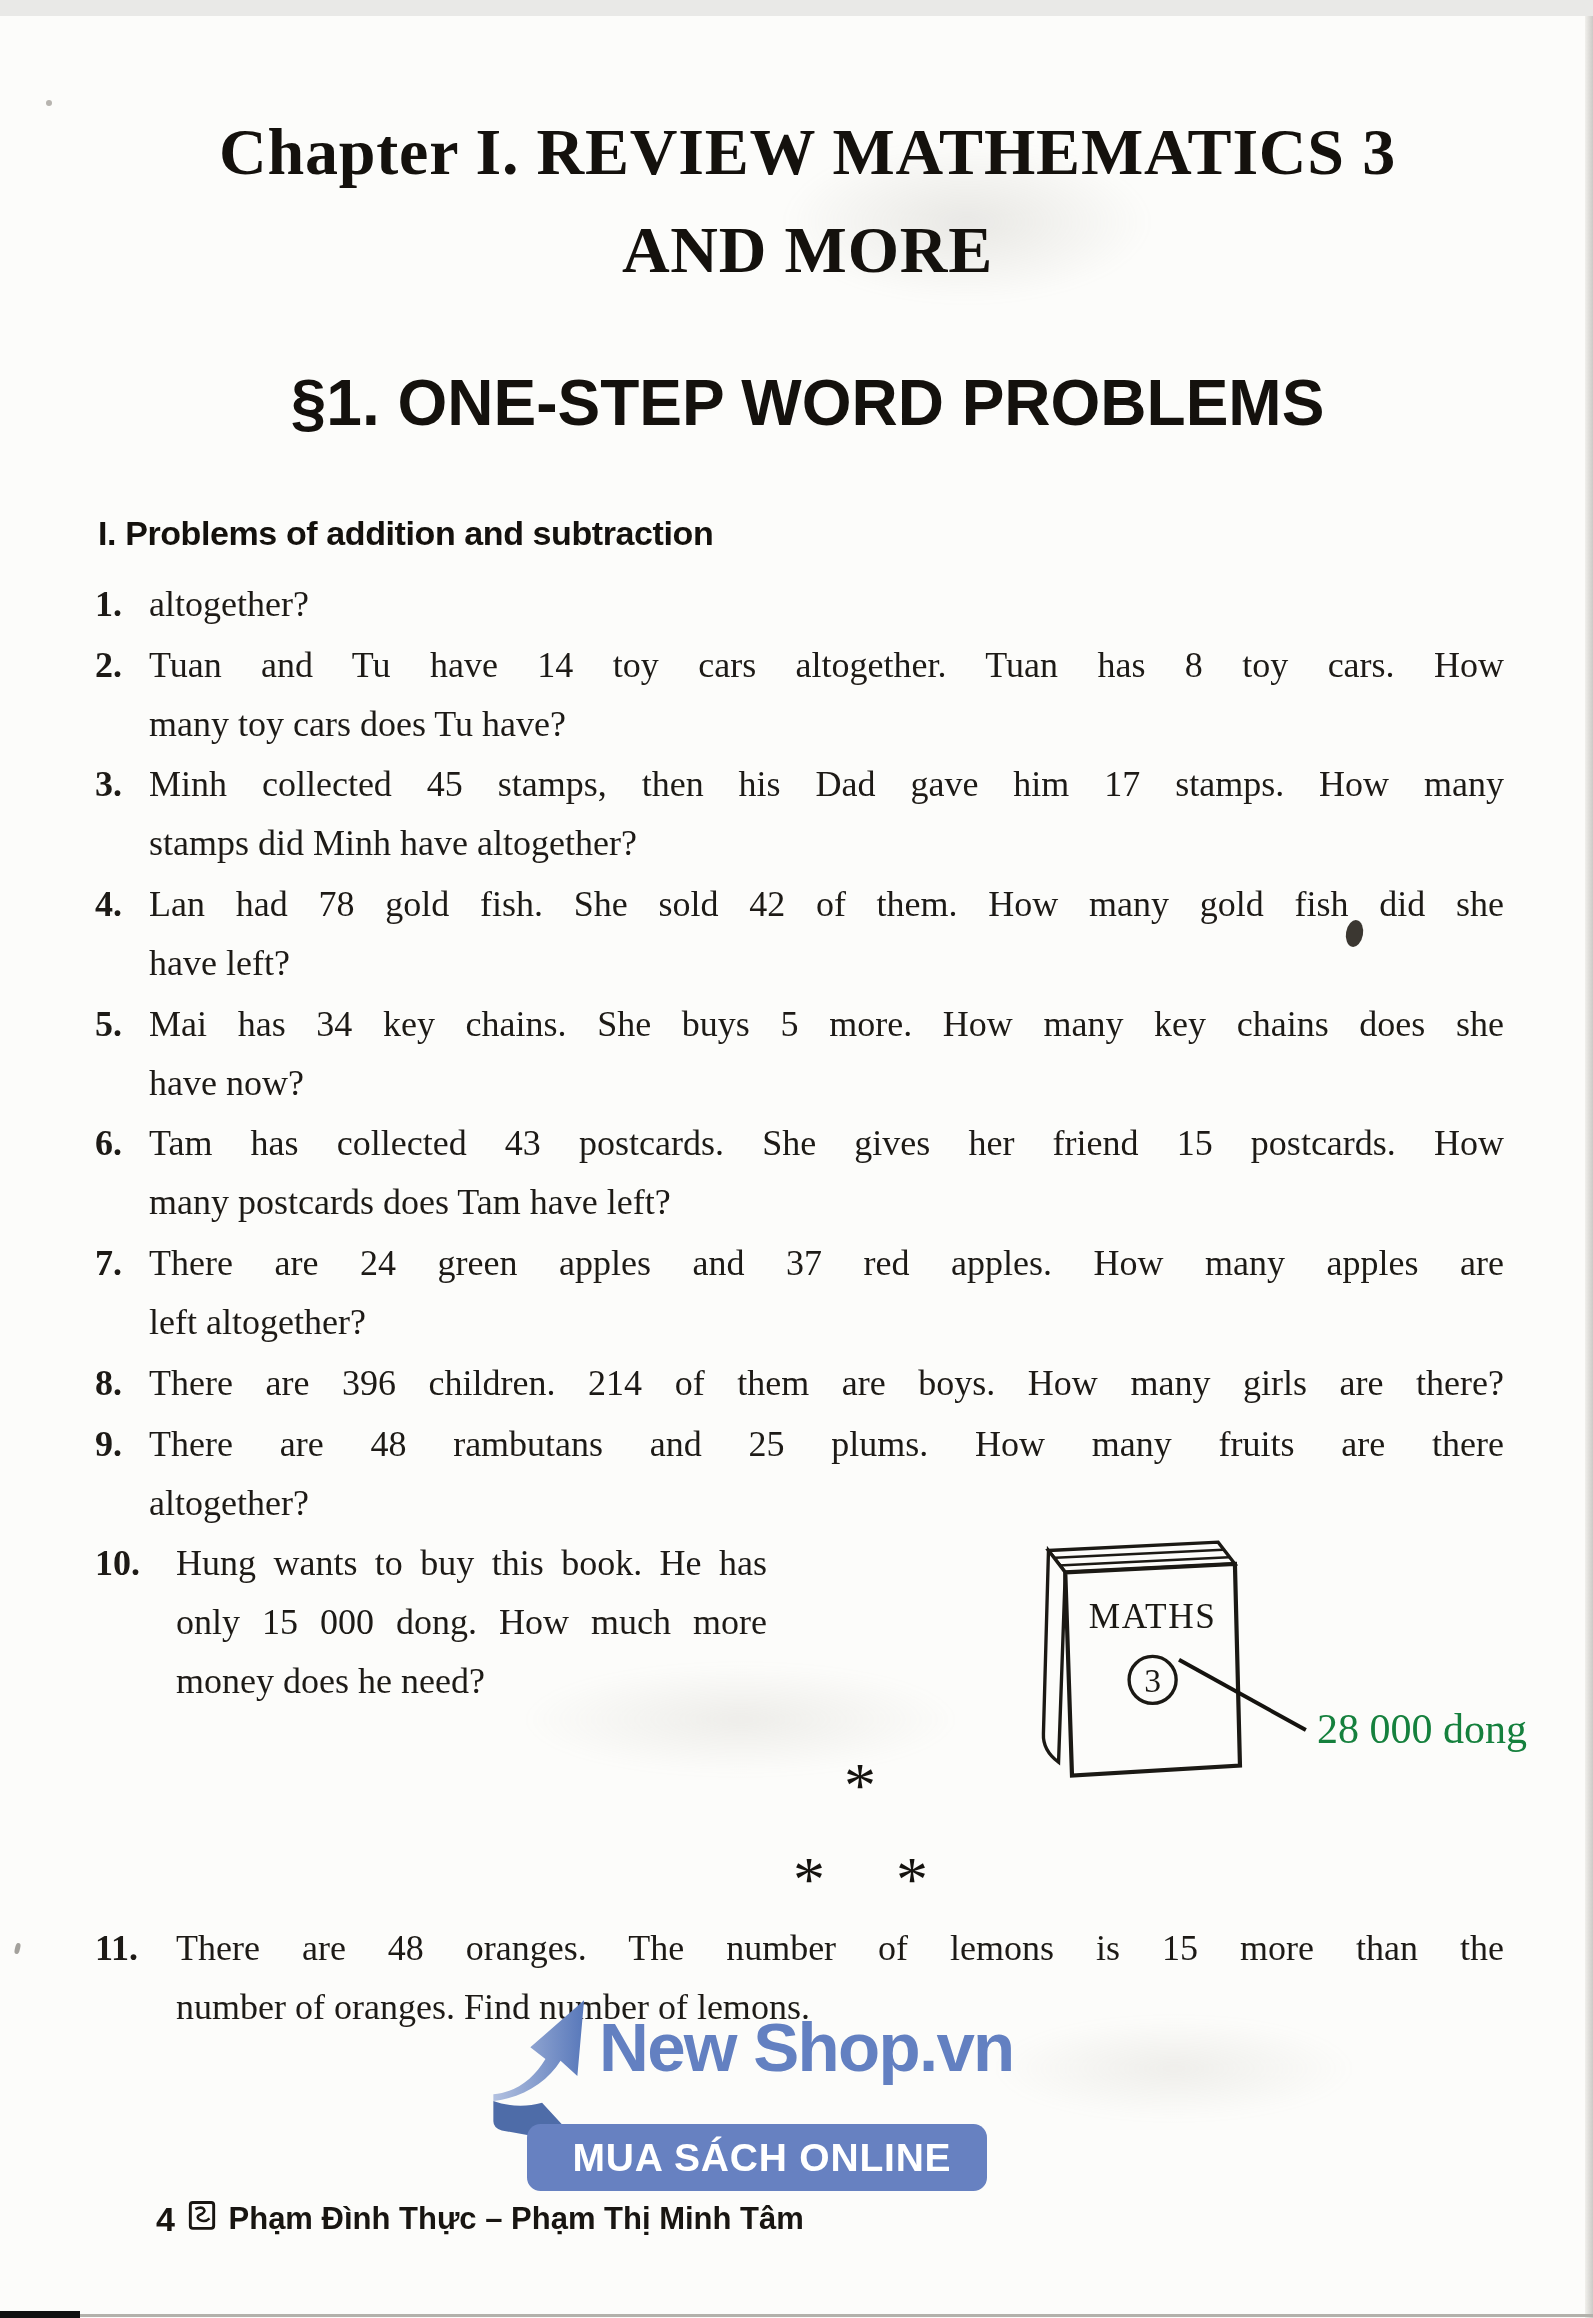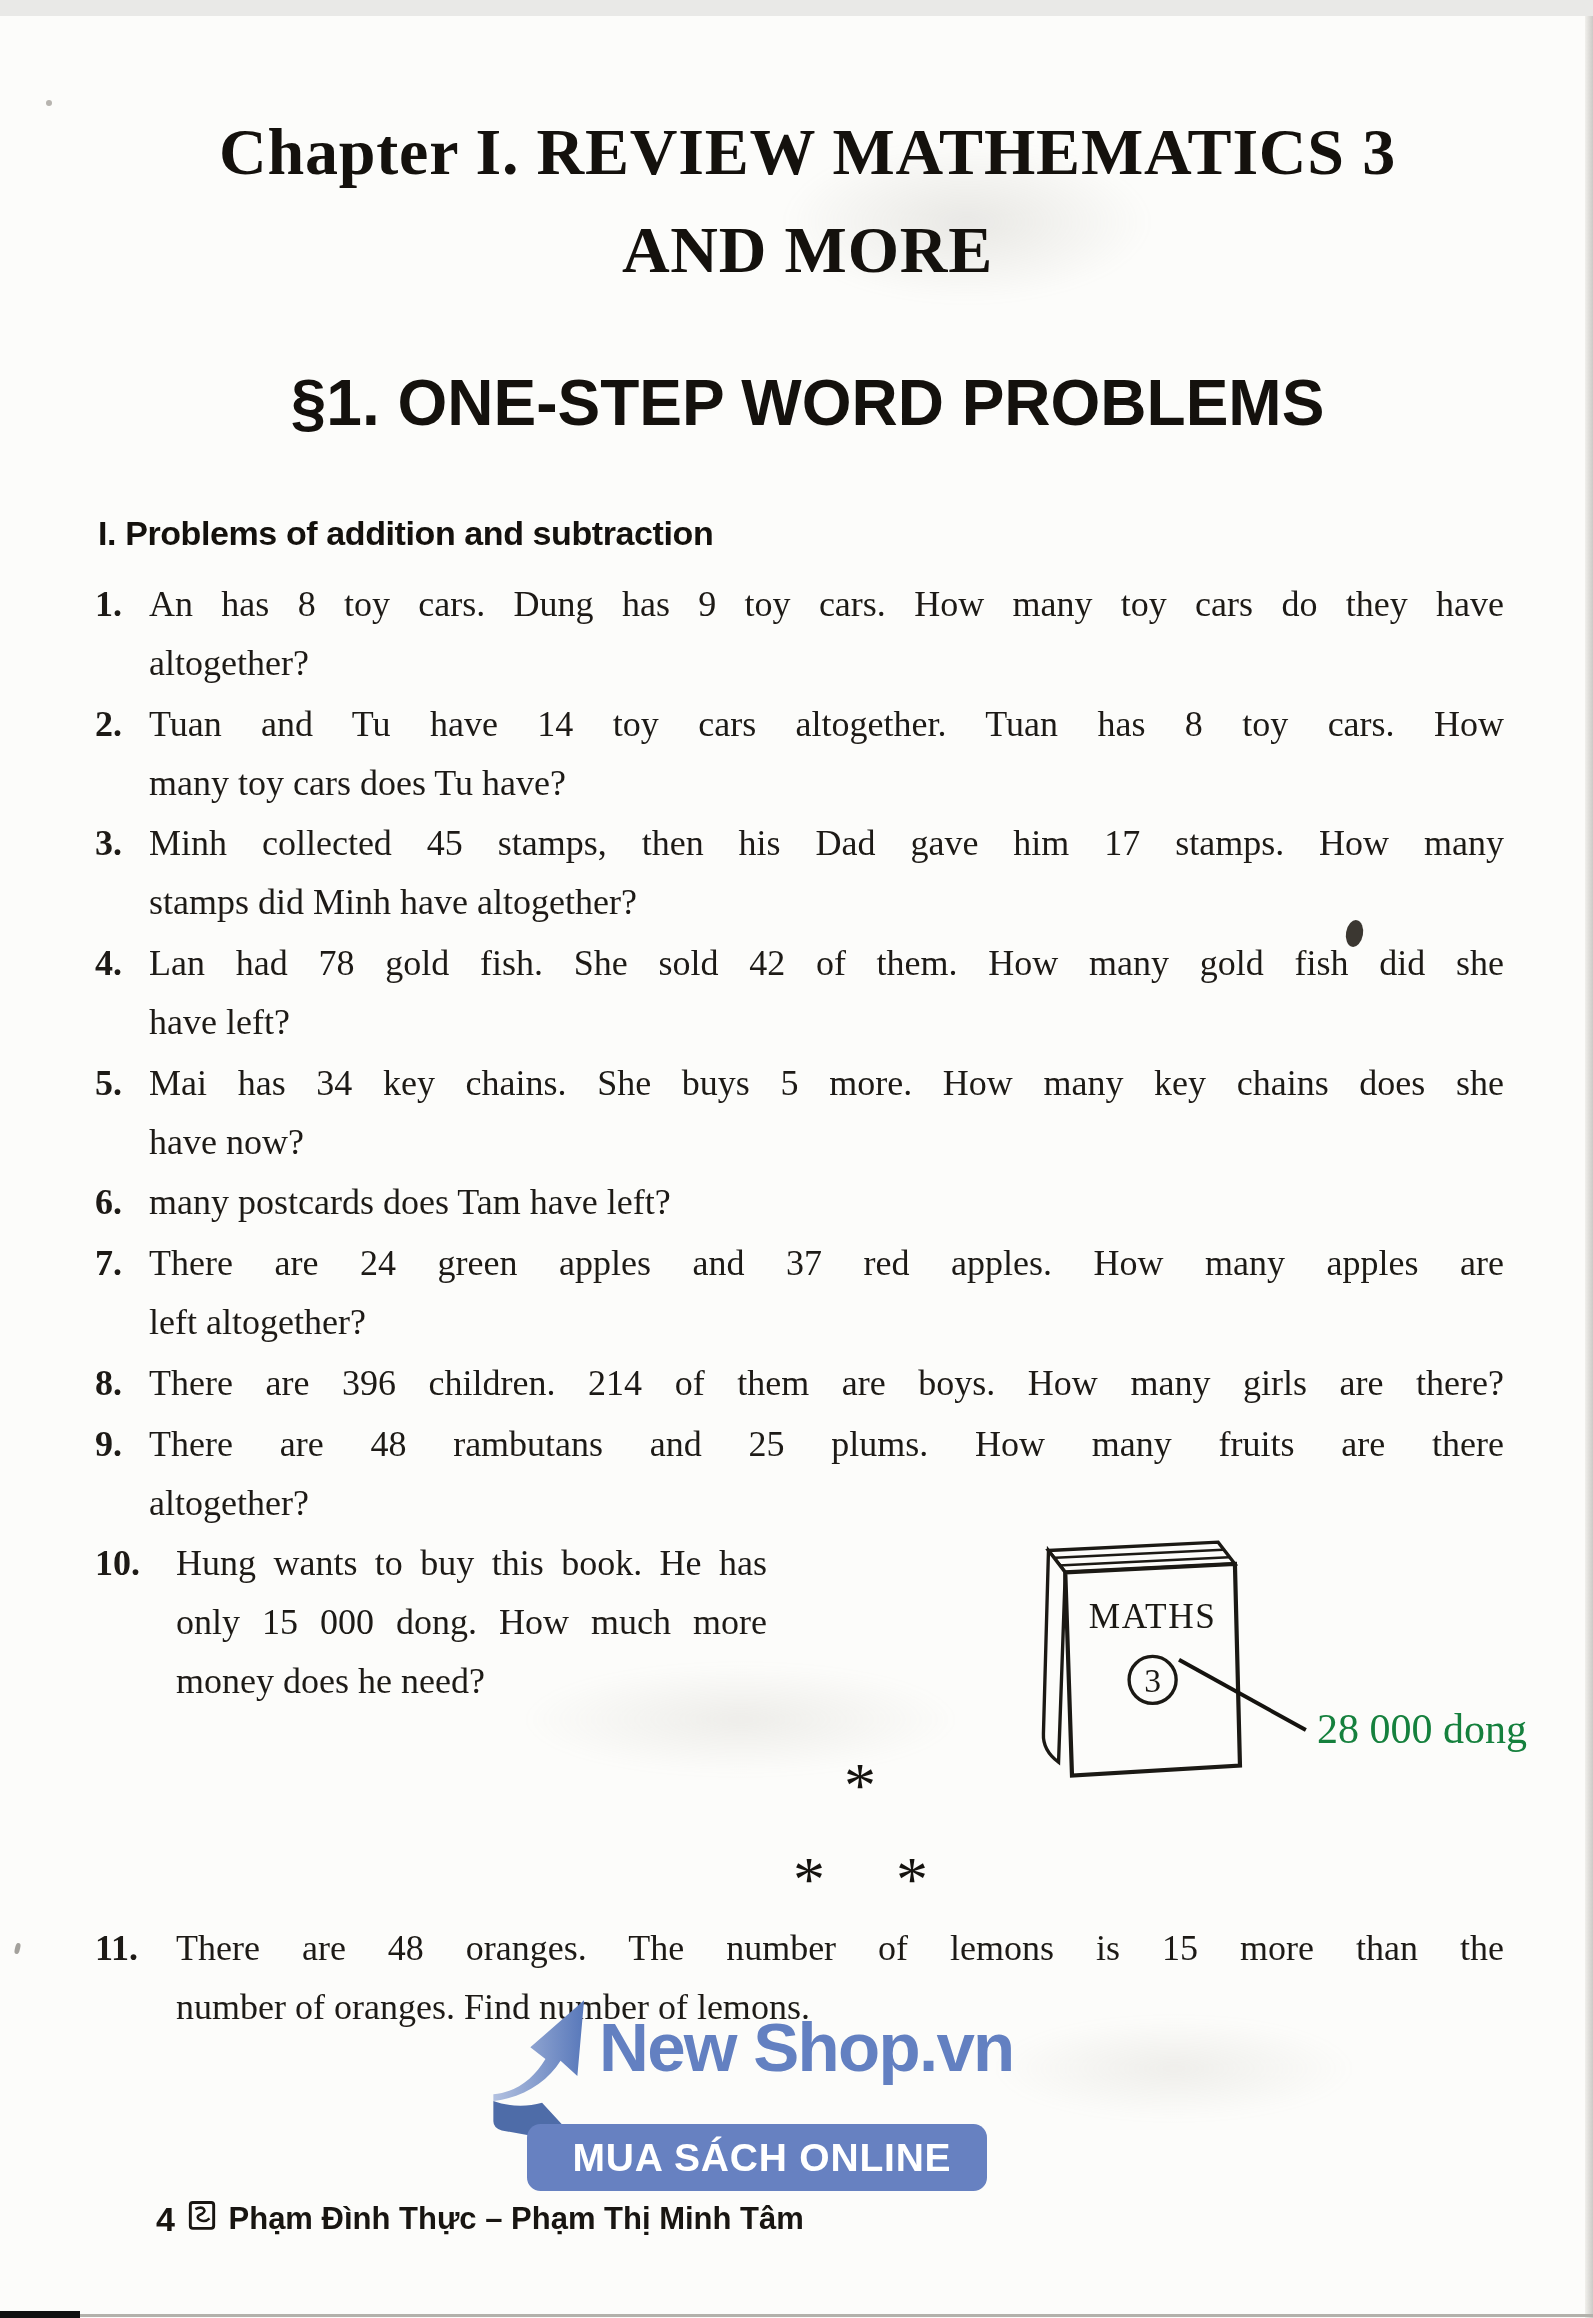--- a/index.html
+++ b/index.html
@@ -115,21 +115,20 @@
     <div>AND MORE</div>
   </div>
   <div class="section-heading">§1. ONE-STEP WORD PROBLEMS</div>
   <div class="subsection-heading">I. Problems of addition and subtraction</div>
 
   <div class="problems">
 
     <div class="problem">
       <span class="num">1.</span>
       <span class="text">
-        <span class="line full">An has 8 toy cars. Dung has 9 toy cars. How many toy cars do they have</span>
         <span class="line">altogether?</span>
       </span>
     </div>
 
     <div class="problem">
       <span class="num">2.</span>
       <span class="text">
         <span class="line full">Tuan and Tu have 14 toy cars altogether. Tuan has 8 toy cars. How</span>
         <span class="line">many toy cars does Tu have?</span>
       </span>
@@ -155,20 +154,21 @@
       <span class="num">5.</span>
       <span class="text">
         <span class="line full">Mai has 34 key chains. She buys 5 more. How many key chains does she</span>
         <span class="line">have now?</span>
       </span>
     </div>
 
     <div class="problem">
       <span class="num">6.</span>
       <span class="text">
+        <span class="line full">Tam has collected 43 postcards. She gives her friend 15 postcards. How</span>
         <span class="line">many postcards does Tam have left?</span>
       </span>
     </div>
 
     <div class="problem">
       <span class="num">7.</span>
       <span class="text">
         <span class="line full">There are 24 green apples and 37 red apples. How many apples are</span>
         <span class="line">left altogether?</span>
       </span>

